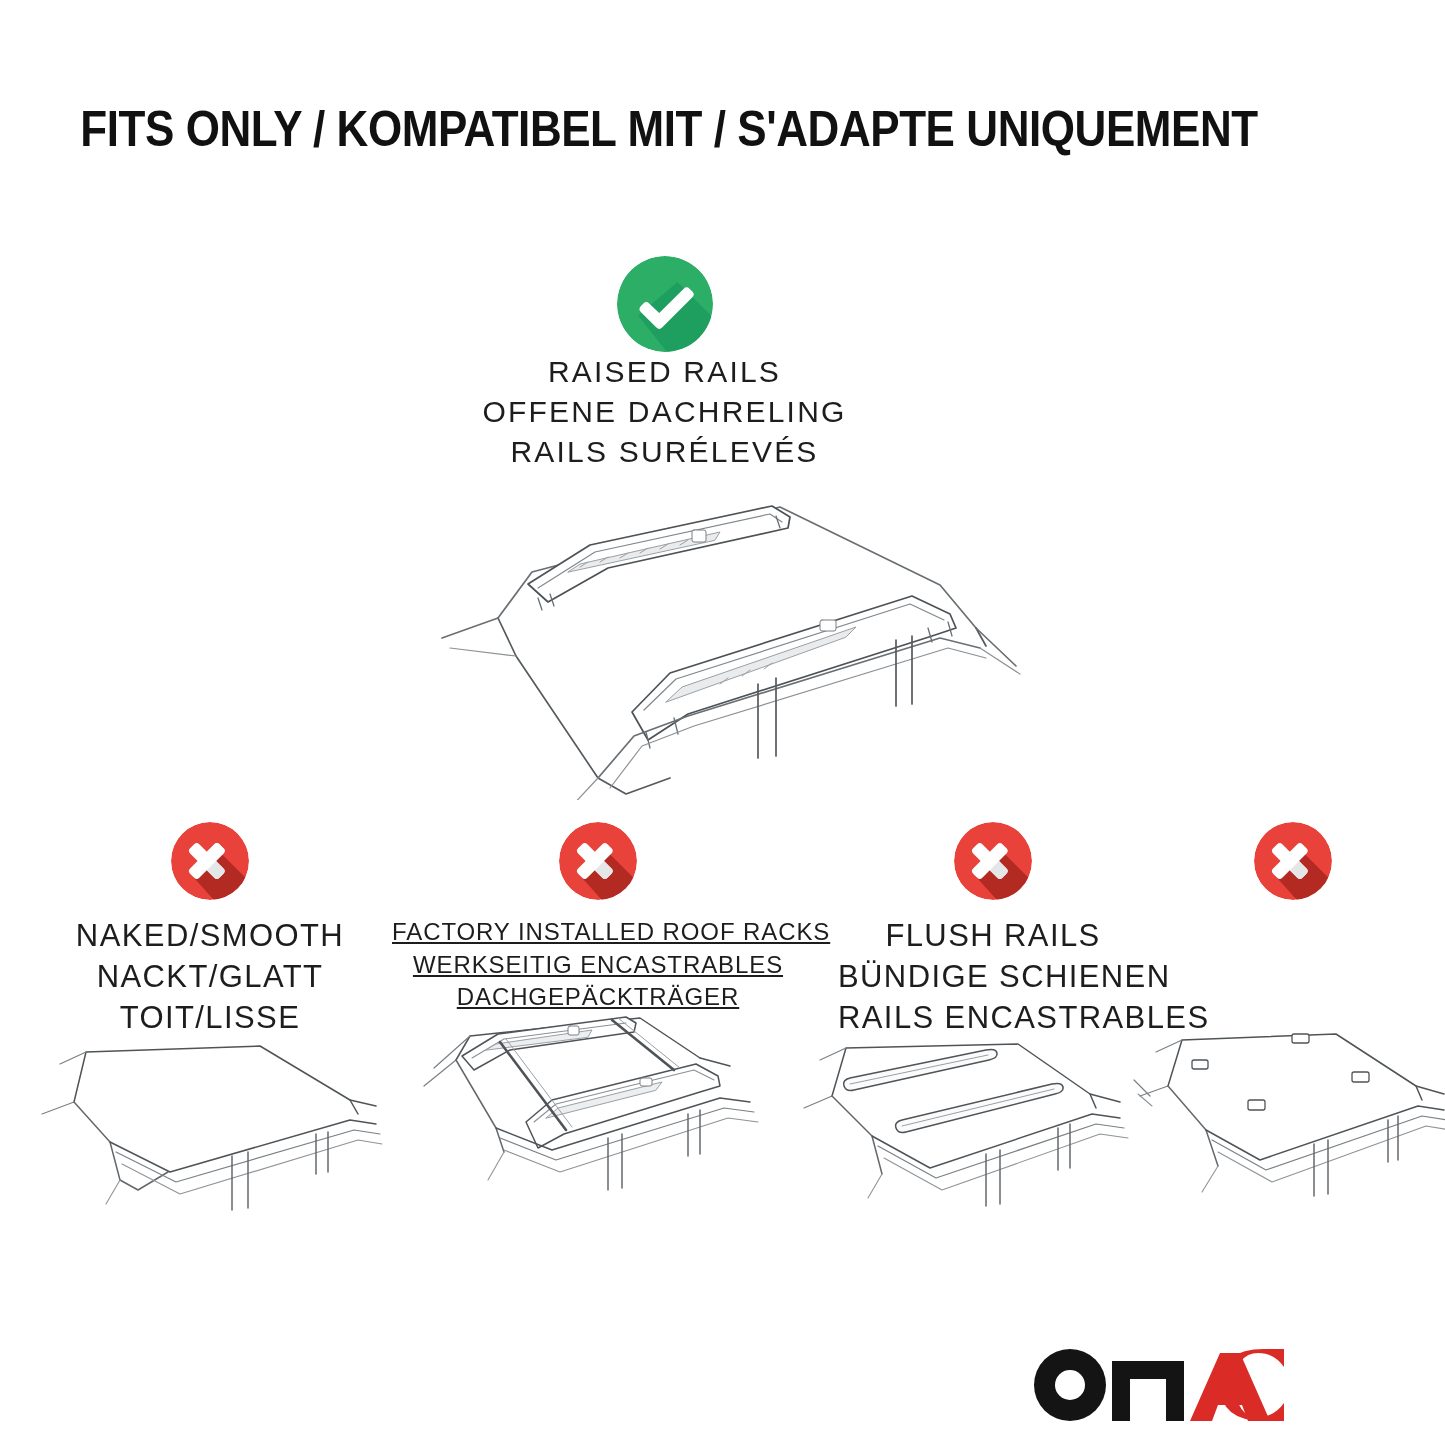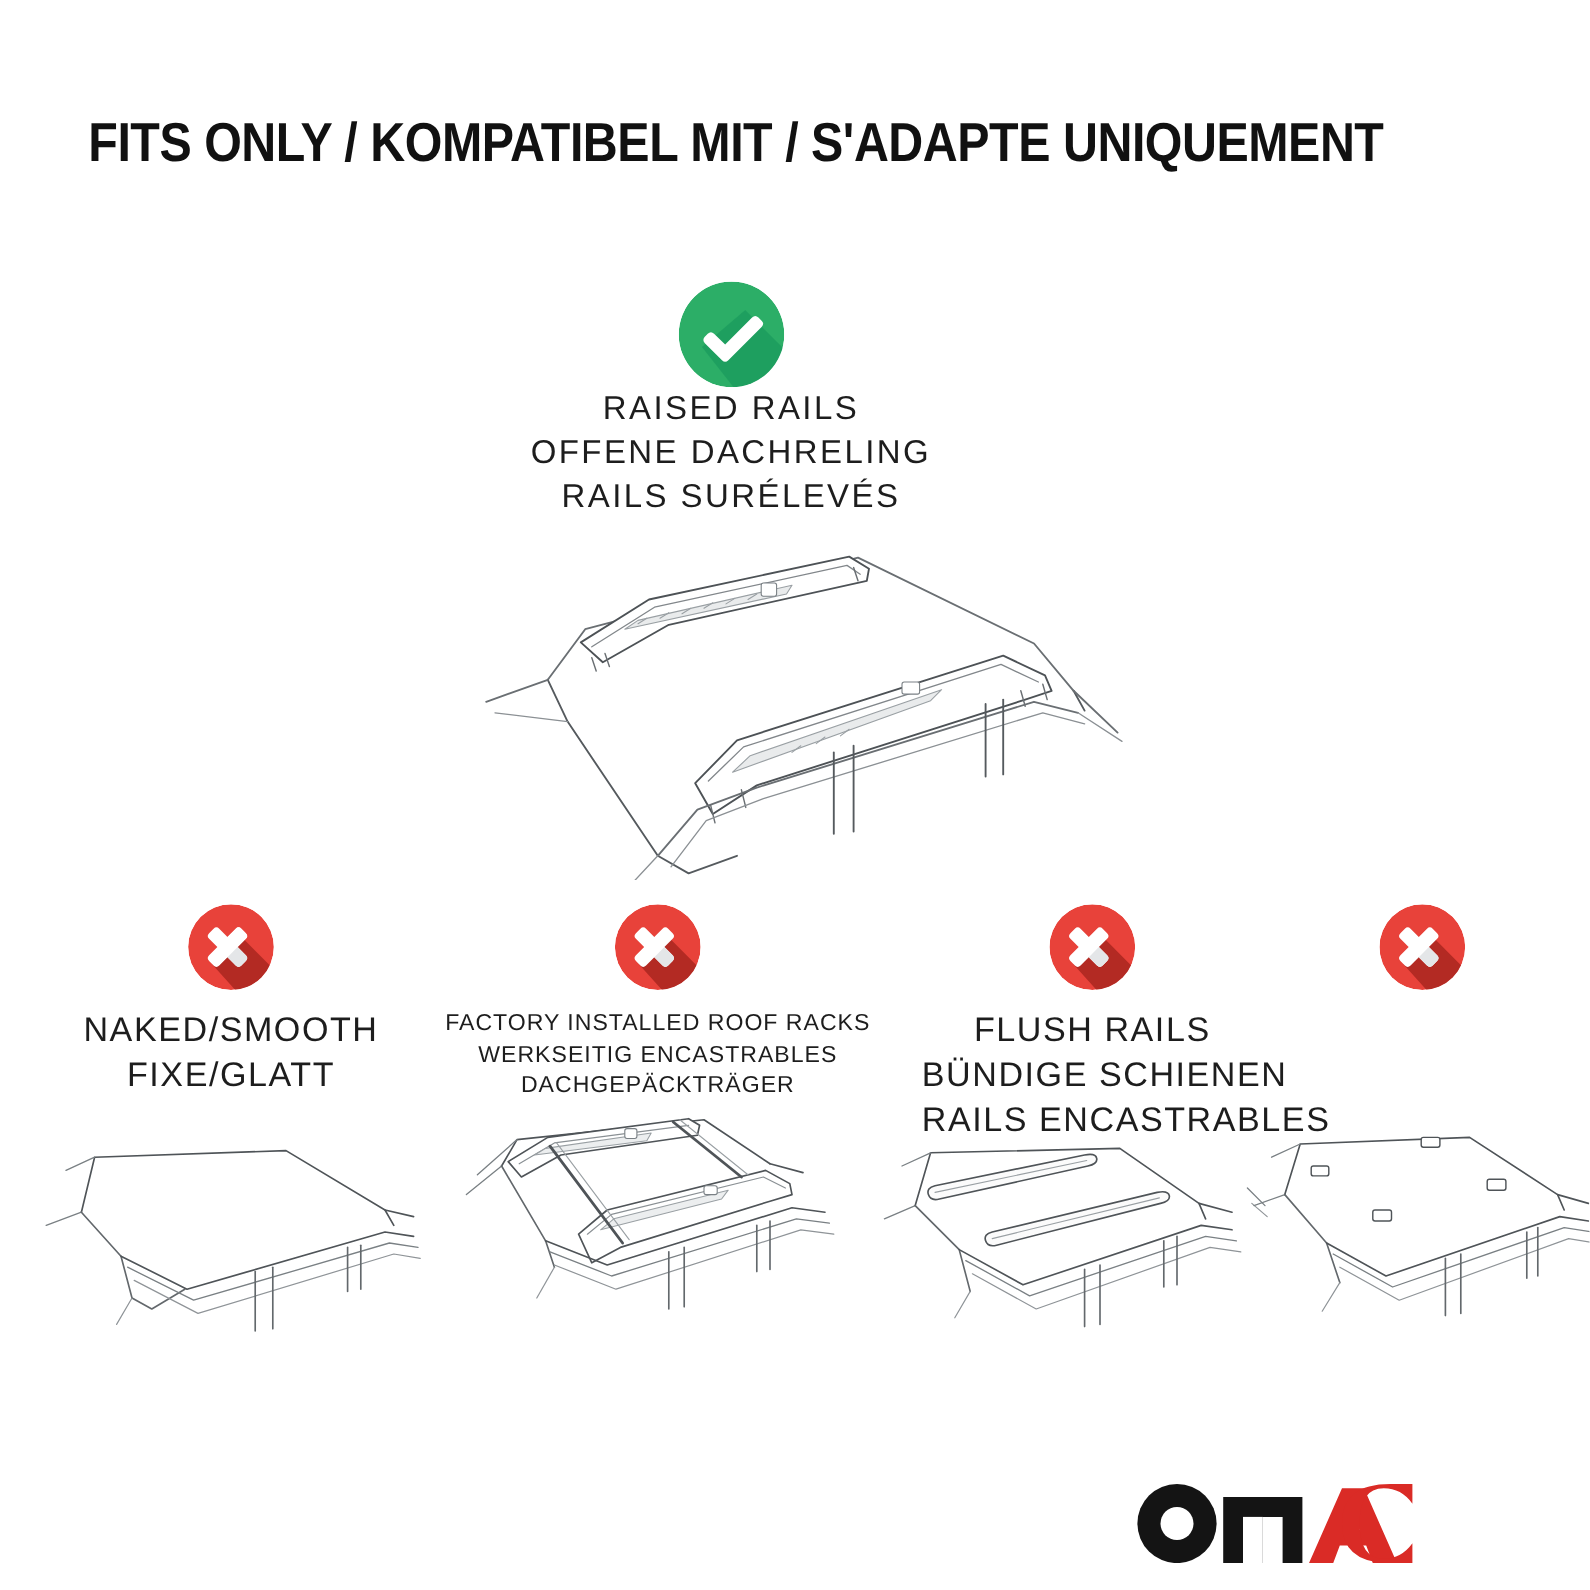--- a/index.html
+++ b/index.html
@@ -83,21 +83,21 @@
     margin:0 auto;
   }
   .bad-col .bad-labels{
     margin-top:16px;
     color:#1d1d1d;
     font-weight:300;
   }
   .bad-col .bad-labels div{white-space:nowrap;}
 
   .col-size-lg .bad-labels{font-size:31px;letter-spacing:1.4px;line-height:1.32;}
-  .col-size-sm .bad-labels{font-size:21px;letter-spacing:0.9px;line-height:1.36;}
+  .col-size-sm .bad-labels{font-size:24px;letter-spacing:0.9px;line-height:1.36;text-decoration:underline;}
 
   
   #col-naked      {left:55px;  width:310px;}
   #col-factory    {left:392px; width:412px;}
   #col-flush      {left:838px; width:310px;}
   #col-fixed      {left:1148px;width:290px;}
 
   
   .bottom-art{position:absolute;}
   .bottom-art svg{width:100%;height:100%;display:block;}
@@ -193,21 +193,22 @@
         <svg viewBox="0 0 100 100" xmlns="http://www.w3.org/2000/svg">
           <circle cx="50" cy="50" r="50" fill="#E8423A"></circle>
           <path d="M58 34 L100 76 L100 100 L55 100 L28 70 L44 52 Z" fill="#A92620" opacity="0.85"></path>
           <path d="M36.3 28.6 Q33 25.3 29.7 28.6 L24.5 33.8 Q21.2 37.1 24.5 40.4 L34.1 50 L24.5 59.6 Q21.2 62.9 24.5 66.2 L29.7 71.4 Q33 74.7 36.3 71.4 L45.9 61.8 L55.5 71.4 Q58.8 74.7 62.1 71.4 L67.3 66.2 Q70.6 62.9 67.3 59.6 L57.7 50 L67.3 40.4 Q70.6 37.1 67.3 33.8 L62.1 28.6 Q58.8 25.3 55.5 28.6 L45.9 38.2 Z" fill="#ffffff"></path>
           <path d="M45.9 38.2 L55.5 28.6 Q58.8 25.3 62.1 28.6 L67.3 33.8 Q70.6 37.1 67.3 40.4 L57.7 50 L45.9 38.2 Z" fill="#ffffff"></path>
           <path d="M45.9 61.8 L55.5 71.4 Q58.8 74.7 62.1 71.4 L67.3 66.2 Q70.6 62.9 67.3 59.6 L57.7 50 L45.9 61.8 Z" fill="#e4e6e8"></path>
         </svg>
       </div>
       <div class="bad-labels">
         <div>NAKED/SMOOTH</div>
-        <div>FIXE/GLATT</div>
+        <div>NACKT/GLATT</div>
+        <div>TOIT/LISSE</div>
       </div>
     </div>
 
     <div class="bad-col col-size-sm" id="col-factory">
       <div class="icon-circle bad-icon">
         <svg viewBox="0 0 100 100" xmlns="http://www.w3.org/2000/svg">
           <circle cx="50" cy="50" r="50" fill="#E8423A"></circle>
           <path d="M58 34 L100 76 L100 100 L55 100 L28 70 L44 52 Z" fill="#A92620" opacity="0.85"></path>
           <path d="M36.3 28.6 Q33 25.3 29.7 28.6 L24.5 33.8 Q21.2 37.1 24.5 40.4 L34.1 50 L24.5 59.6 Q21.2 62.9 24.5 66.2 L29.7 71.4 Q33 74.7 36.3 71.4 L45.9 61.8 L55.5 71.4 Q58.8 74.7 62.1 71.4 L67.3 66.2 Q70.6 62.9 67.3 59.6 L57.7 50 L67.3 40.4 Q70.6 37.1 67.3 33.8 L62.1 28.6 Q58.8 25.3 55.5 28.6 L45.9 38.2 Z" fill="#ffffff"></path>
           <path d="M45.9 61.8 L55.5 71.4 Q58.8 74.7 62.1 71.4 L67.3 66.2 Q70.6 62.9 67.3 59.6 L57.7 50 L45.9 61.8 Z" fill="#e4e6e8"></path>

